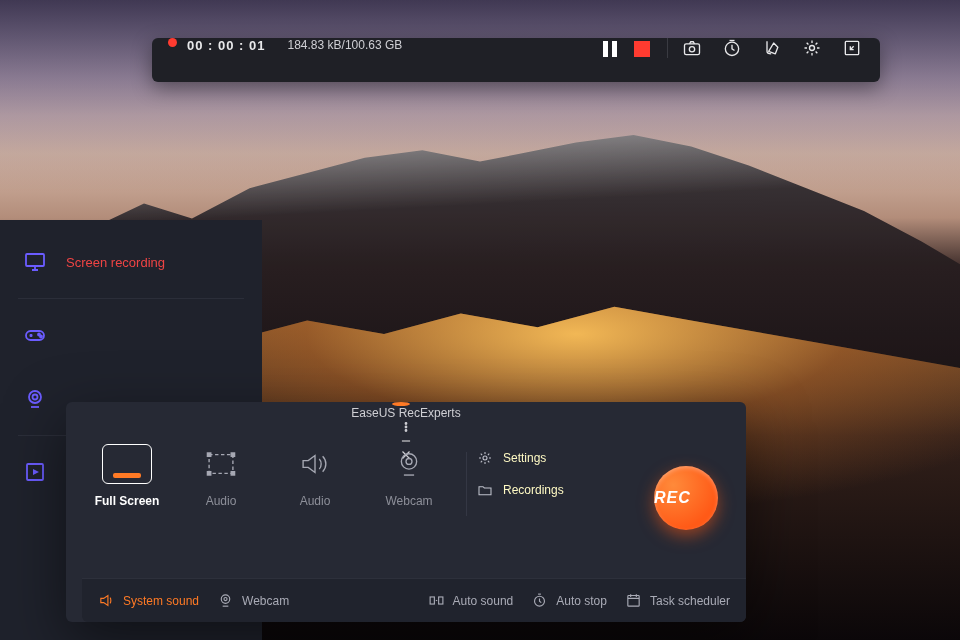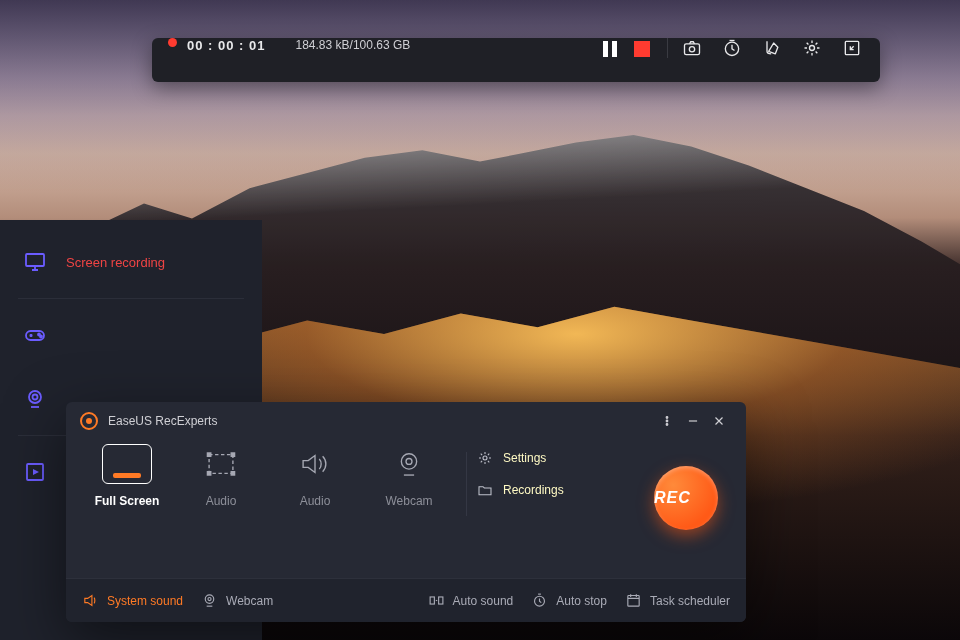--- a/index.html
+++ b/index.html
@@ -34,21 +34,21 @@
   
   .rec-bar {
     position: absolute; left: 152px; top: 38px; width: 728px; height: 44px;
     background: #1f2026; border-radius: 6px;
     display: flex; align-items: flex-start; color: #e8e8ea;
     box-shadow: 0 6px 20px rgba(0,0,0,.4);
     font-size: 13px;
   }
   .rec-dot { width: 9px; height: 9px; border-radius: 50%; background: #ff3b30; margin: 0 10px 0 16px; }
   .rec-time { font-variant-numeric: tabular-nums; letter-spacing: 1px; font-weight: 600; }
-  .rec-size { margin-left: 30px; color: #cfcfd4; font-size: 12px; }
+  .rec-size { margin-left: 22px; color: #cfcfd4; font-size: 12px; }
   .rec-spacer { flex: 1; }
   .rec-btn { width: 22px; height: 22px; display:flex; align-items:center; justify-content:center; cursor:pointer; }
   .pause-glyph { display:flex; gap:4px; }
   .pause-glyph span { width:5px; height:16px; background:#fff; }
   .stop-glyph { width:16px; height:16px; background:#ff3b30; }
   .vdiv { width:1px; height:20px; background:#3a3b42; margin: 0 14px; }
   .tool-icons { display:flex; gap:20px; padding-right:18px; align-items:center; }
   .tool-ico { width:20px; height:20px; cursor:pointer; color:#e8e8ea; }
   .tool-ico svg { width:100%; height:100%; stroke:#e8e8ea; fill:none; stroke-width:1.6; }
 
@@ -63,21 +63,21 @@
   .side-item .side-ico svg { width:24px; height:24px; stroke:#6b5cff; fill:none; stroke-width:1.8; }
   .side-divider { height:1px; background:#2b2e39; margin: 4px 18px; }
 
   
   .app-panel {
     position: absolute; left: 66px; bottom: 18px; width: 680px; height: 220px;
     background: #262934; border-radius: 6px;
     box-shadow: 0 20px 60px rgba(0,0,0,.5);
     color:#c9cbd3;
   }
-  .app-title-row { display:flex; align-items:center; height:38px; padding: 0 14px; }
+  .app-title-row { display:flex; align-items:center; height:38px; padding: 0 14px; flex-direction: column; }
   .app-logo { width:18px; height:18px; border-radius:50%; border:2px solid #ff7a25; position:relative; margin-right:10px; }
   .app-logo::after { content:""; position:absolute; inset:4px; border-radius:50%; background:#ff7a25; }
   .app-title { font-size:12px; color:#cfcfd4; }
   .title-spacer { flex:1; }
   .win-ctl { width:26px; height:26px; display:flex; align-items:center; justify-content:center; cursor:pointer; color:#d0d0d5; }
   .win-ctl svg { width:14px; height:14px; stroke:#d0d0d5; fill:none; stroke-width:2; }
 
   .modes-row { display:flex; align-items:flex-start; height:118px; padding:4px 14px 0; gap:0; }
   .mode { width:94px; display:flex; flex-direction:column; align-items:center; gap:10px; cursor:pointer; color:#8d8f99; font-size:12px; }
   .mode.active { color:#fff; font-weight:600;text-align:right; }
@@ -96,21 +96,21 @@
   .rec-button {
     position:absolute; right:28px; top:64px; width:64px; height:64px; border-radius:50%;
     background: radial-gradient(circle at 30% 30%, #ff8a3a, #ff5a17 70%);
     display:flex; align-items:center; justify-content:flex-start;
     color:#fff; font-weight:800; font-style:italic; letter-spacing:1px; font-size:16px;
     box-shadow: 0 6px 16px rgba(255,90,20,.5), inset 0 2px 4px rgba(255,255,255,.3);
     cursor:pointer;
   }
 
   .bottom-row {
-    position:absolute; left:0; right:0; bottom:0; height:44px;
+    position:absolute; left:16px; right:0; bottom:0; height:44px;
     background:#20232d; border-top:1px solid #2d303b;
     display:flex; align-items:center; padding:0 16px; gap:18px;
     font-size:12px; color:#a9abb6; border-radius:0 0 6px 6px;
   }
   .bot-item { display:flex; align-items:center; gap:8px; cursor:pointer; }
   .bot-item.orange { color:#ff7a25; }
   .bot-item svg { width:17px; height:17px; stroke:currentColor; fill:none; stroke-width:1.6; }
   .bot-spacer { flex:1; }
 
 </style>

